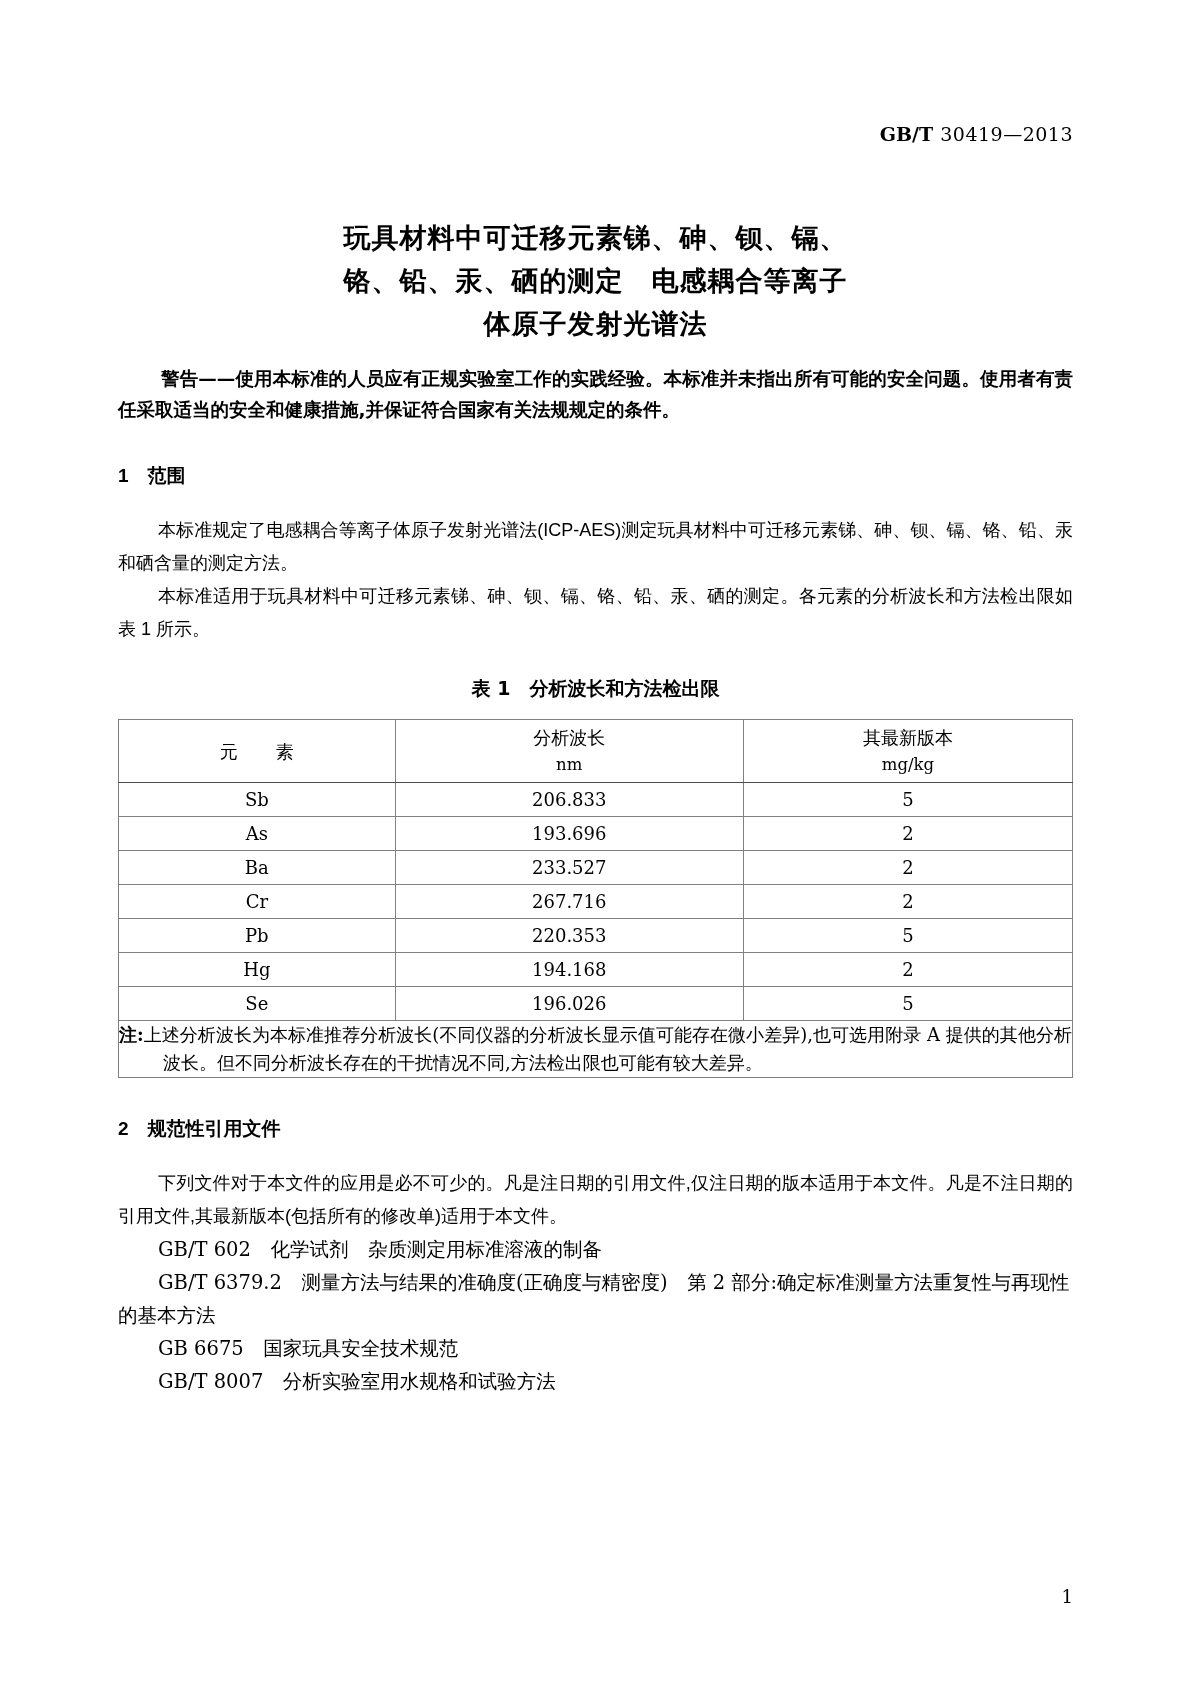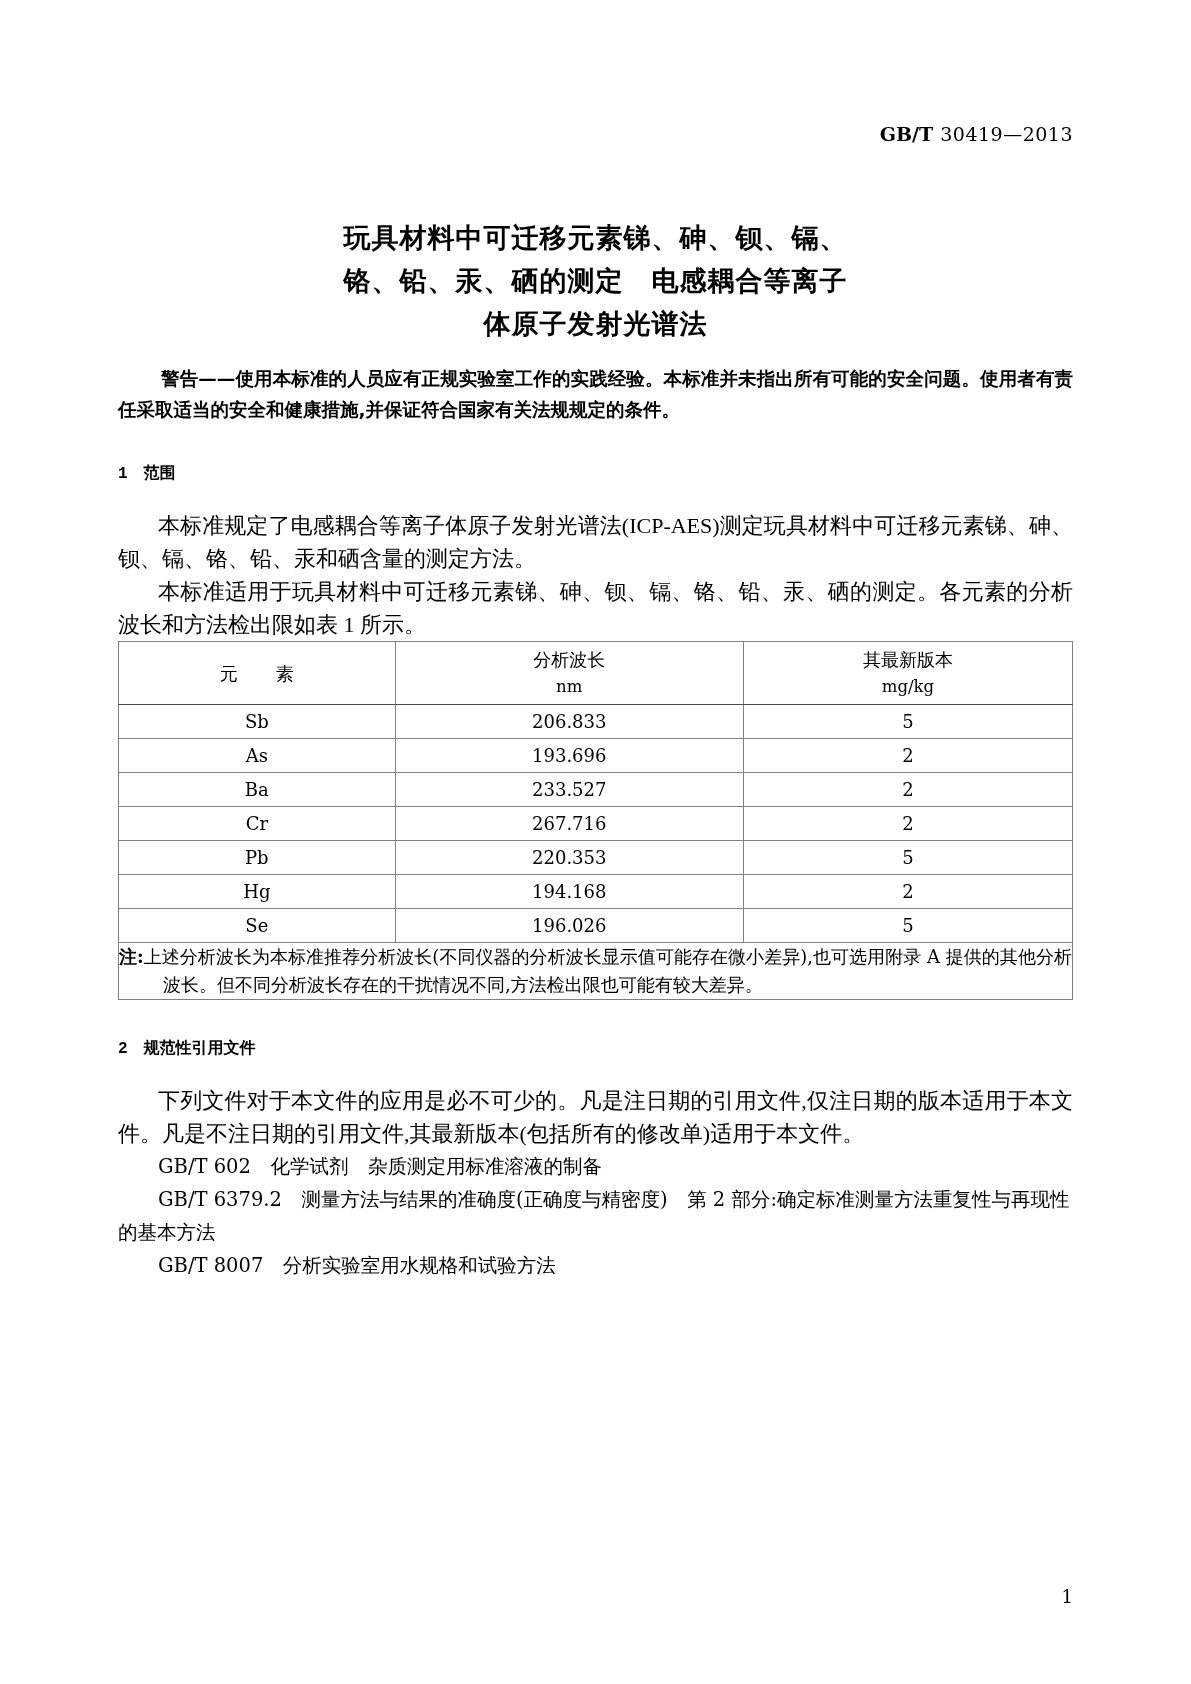--- a/index.html
+++ b/index.html
@@ -71,30 +71,30 @@
     font-weight: bold;
     font-size: 18.5px;
     line-height: 31px;
     text-align: justify;
     text-justify: inter-ideograph;
     margin: 0 0 6px 0;
   }
   .warning .indent { display: inline-block; width: 43px; }
 
   .clause-heading {
-    font-family: Liberation Mono, monospace;
-    font-weight: bold;
-    font-size: 16px;
+    font-family: Liberation Sans, sans-serif;
+    font-weight: bold;
+    font-size: 19px;
     margin: 38px 0 0 0;
     white-space: pre;
   }
 
   .para {
-    font-family: Liberation Serif, serif;
-    font-size: 22px;
+    font-family: Liberation Sans, sans-serif;
+    font-size: 18px;
     line-height: 33px;
     margin: 0;
     text-align: justify;
     text-justify: inter-ideograph;
     text-indent: 40px;
   }
   .para.first { margin-top: 25px; }
 
   .ref-item {
     font-family: "DejaVu Serif", "Liberation Serif", serif;
@@ -184,20 +184,21 @@
   </div>
 
   <div class="content">
 
     <p class="warning"><span class="indent"></span><span>警告——使用本标准的人员应有正规实验室工作的实践经验。本标准并未指出所有可能的安全问</span><span>题。使用者有责任采取适当的安全和健康措施,并保证符合国家有关法规规定的条件。</span></p>
 
     <h2 class="clause-heading">1　范围</h2>
     <p class="para first">本标准规定了电感耦合等离子体原子发射光谱法(ICP-AES)测定玩具材料中可迁移元素锑、砷、钡、镉、铬、铅、汞和硒含量的测定方法。</p>
     <p class="para">本标准适用于玩具材料中可迁移元素锑、砷、钡、镉、铬、铅、汞、硒的测定。各元素的分析波长和方法检出限如表 1 所示。</p>
 
+    <div class="table-caption">表 1　分析波长和方法检出限</div>
     <table class="data">
       <thead>
         <tr>
           <th class="col-el">
             <span class="el-spaced">元　素</span>
           </th>
           <th class="col-wl">
             <div>分析波长</div>
             <div class="hdr-unit">nm</div>
           </th>
@@ -248,18 +249,19 @@
             <span class="note-body"><span class="note-lead">注:</span><span>上述分析波长为本标准推荐分析波长(不同仪器的分析波长显示值可能存在微小差异),也可选用附录 A 提供的其他分析波长。但不同分析波长存在的干扰情况不同,方法检出限也可能有较大差异。</span></span>
           </td>
         </tr>
       </tbody>
     </table>
 
     <h2 class="clause-heading">2　规范性引用文件</h2>
     <p class="para first">下列文件对于本文件的应用是必不可少的。凡是注日期的引用文件,仅注日期的版本适用于本文件。凡是不注日期的引用文件,其最新版本(包括所有的修改单)适用于本文件。</p>
     <p class="ref-item">GB/T 602　化学试剂　杂质测定用标准溶液的制备</p>
     <p class="ref-item">GB/T 6379.2　测量方法与结果的准确度(正确度与精密度)　第 2 部分:确定标准测量方法重复性与再现性的基本方法</p>
+    <p class="ref-item">GB 6675　国家玩具安全技术规范</p>
     <p class="ref-item">GB/T 8007　分析实验室用水规格和试验方法</p>
 
   </div>
 
   <div class="page-number">1</div>
 </div>
 
 </body></html>

